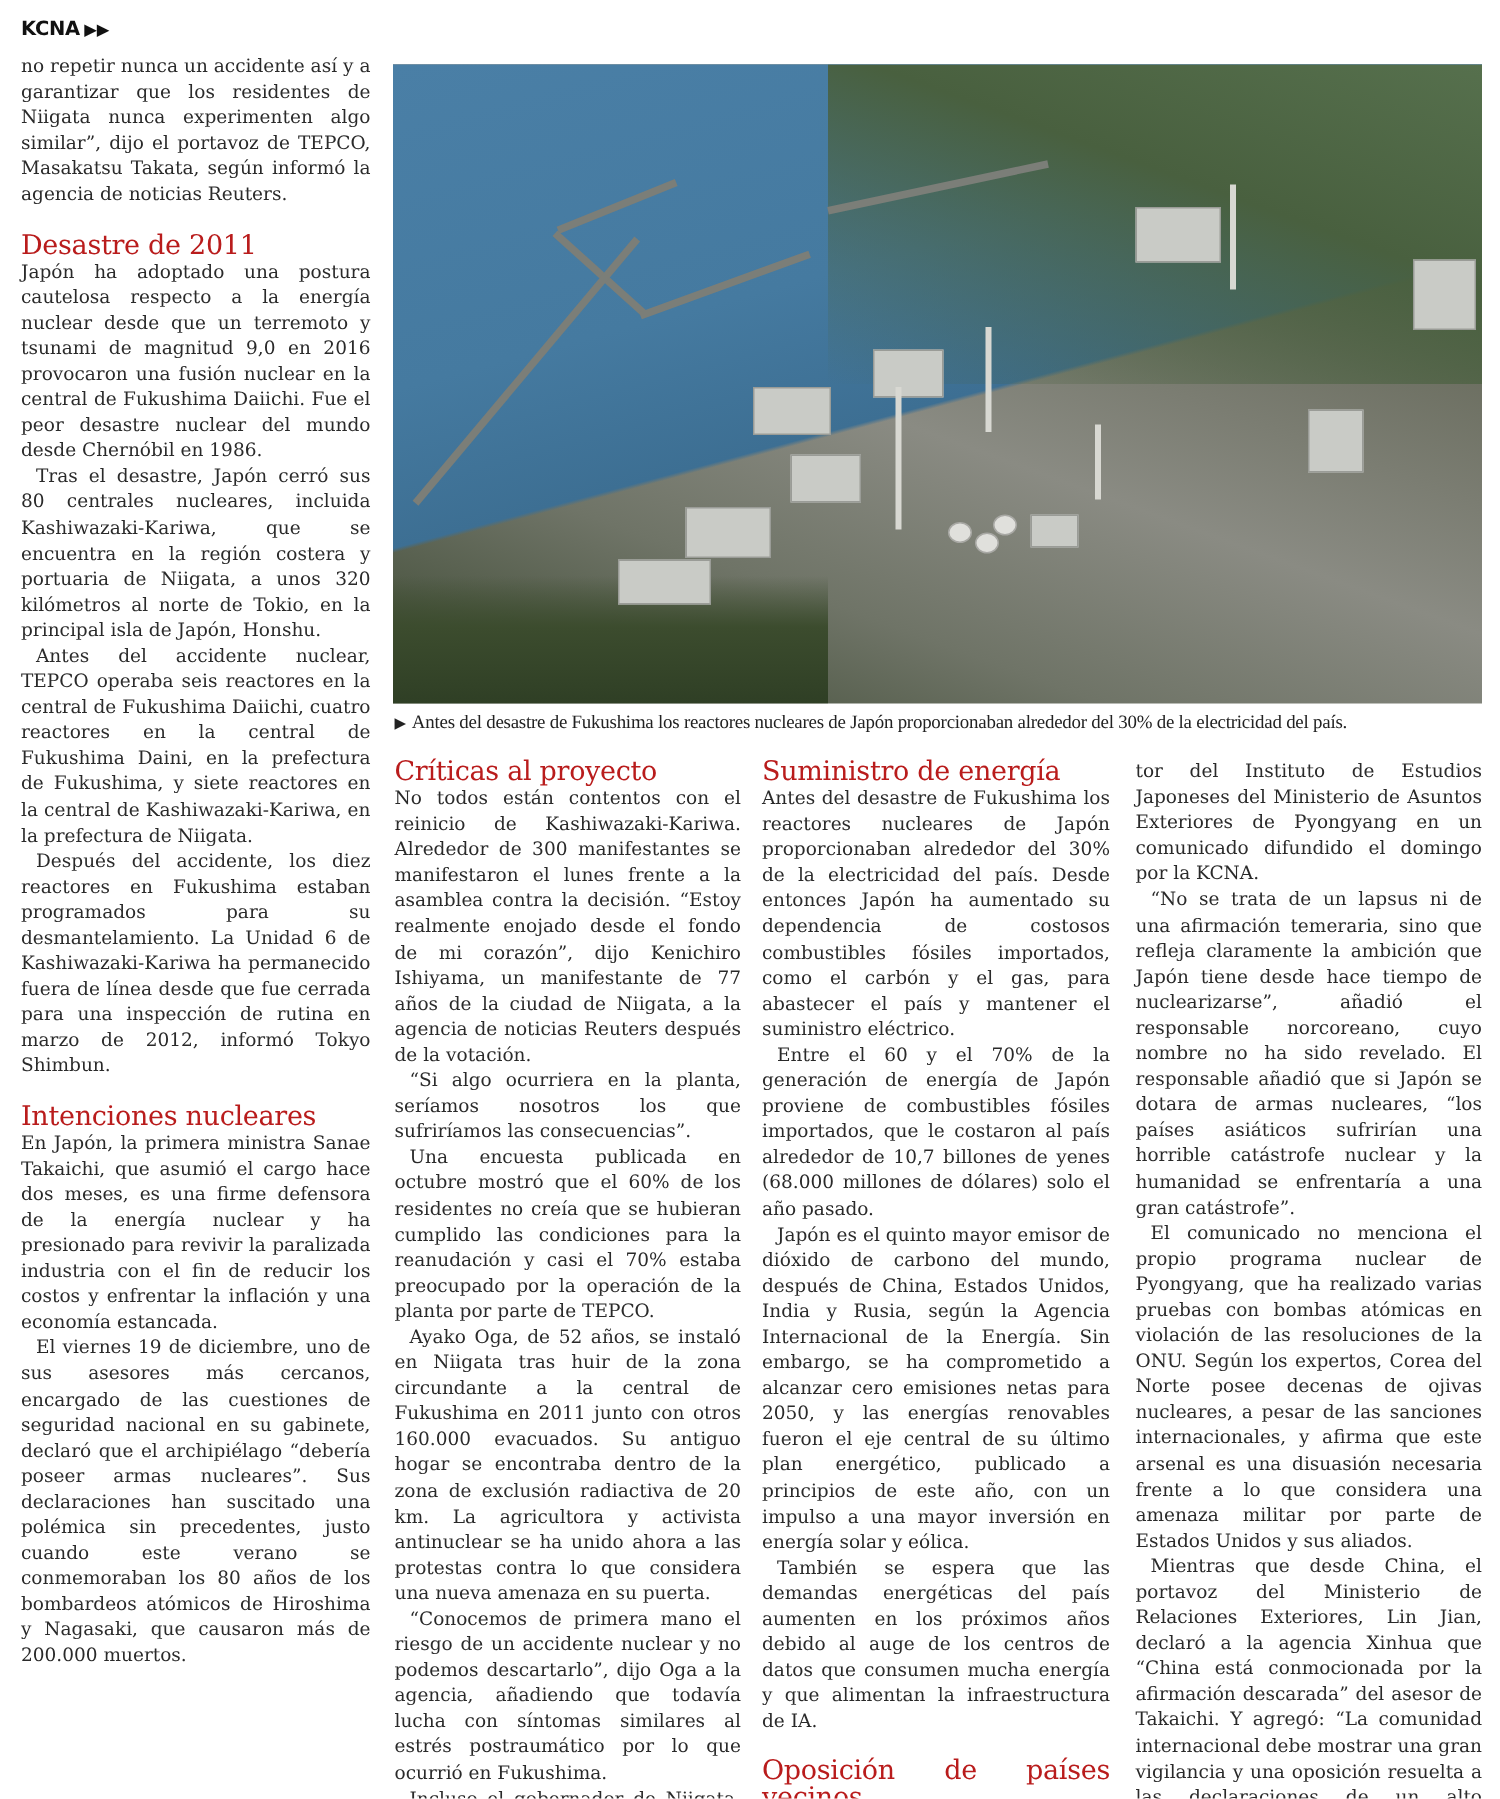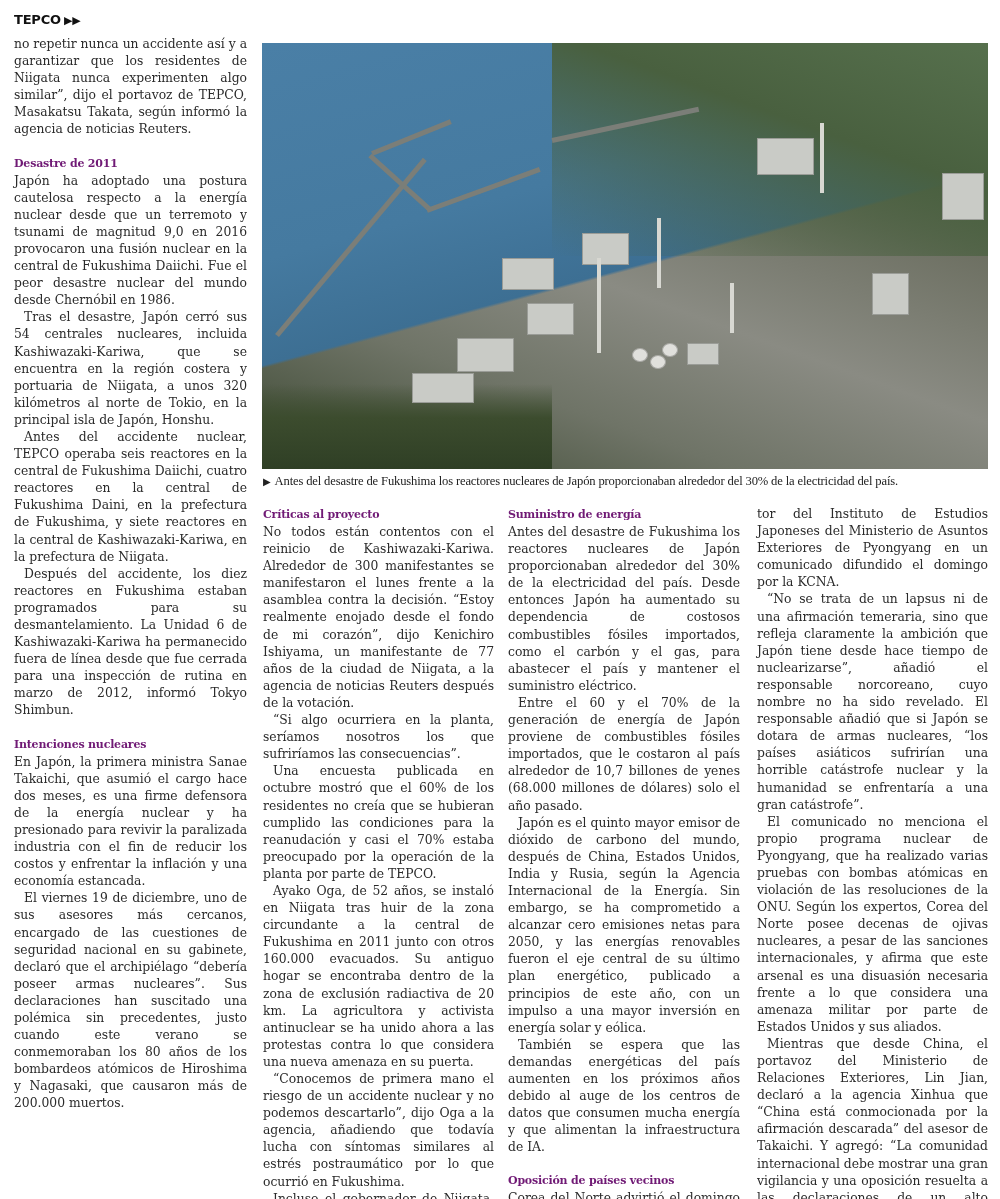--- a/index.html
+++ b/index.html
@@ -2,21 +2,21 @@
 <html><head>
 <meta charset="utf-8">
 <style>
   html, body { margin: 0; padding: 0; background: #ffffff; }
   body { width: 1000px; height: 1199px; position: relative; overflow: hidden; font-family: "DejaVu Serif", serif; color: #2a2a2a; }
   .sigue { position: absolute; left: 14px; top: 12px; font-family: "DejaVu Sans", sans-serif; font-weight: bold; font-size: 13px; color: #111; letter-spacing: -0.2px; }
   .sigue .arrows { font-size: 11px; margin-left: 3px; }
   .col { position: absolute; font-size: 12.35px; line-height: 17.1px; text-align: justify; hyphens: auto; }
   .col p { margin: 0; text-indent: 10px; }
   .col p.first { text-indent: 0; }
-  .col h3 { margin: 0; font-size: 11px; line-height: 18px; font-weight: bold; color: #701a75; font-family: "DejaVu Serif", serif; letter-spacing: -0.2px; }
+  .col h3 { margin: 0; font-size: 18px; line-height: 18px; font-weight: normal; color: #b91c1c; font-family: "DejaVu Serif", serif; letter-spacing: -0.2px; }
   .gap { height: 16px; }
   #col1 { left: 14px; top: 36px; width: 233px; }
   #col2 { left: 263px; top: 506px; width: 231px; }
   #col3 { left: 508px; top: 506px; width: 232px; }
   #col4 { left: 757px; top: 506px; width: 231px; }
   .photo { position: absolute; left: 262px; top: 43px; width: 726px; height: 426px; overflow: hidden;
     background:
       radial-gradient(ellipse 140px 70px at 85% 10%, #4f6446 0%, rgba(79,100,70,0) 100%),
       linear-gradient(160deg, #3f6f93 0%, #4a7ea3 30%, #436f8f 45%, rgba(67,111,143,0) 46%),
       linear-gradient(200deg, #4c5f44 0%, #6c6f61 30%, #8a8b83 55%, #6f7467 75%, #39462f 100%);
@@ -31,29 +31,29 @@
   .photo .bldg { position: absolute; background: #c9cbc6; border: 1px solid #9a9c97; }
   .photo .tower { position: absolute; width: 4px; background: #d8d8d2; }
   .photo .tank { position: absolute; border-radius: 50%; background: #e0e0dc; border: 1px solid #a8a8a4; }
   .caption { position: absolute; left: 263px; top: 473px; width: 725px; font-family: "Liberation Serif", serif; font-size: 12.6px; line-height: 16px; color: #222; white-space: nowrap; letter-spacing: -0.15px; }
   .caption .tri { font-size: 10px; margin-right: 4px; }
 </style>
 </head>
 <body>
 
 <div class="sigue">
-  <span>TEPCO</span><span class="arrows">▶▶</span>
+  <span>KCNA</span><span class="arrows">▶▶</span>
 </div>
 
 <div class="col" id="col1">
   <p class="first">no repetir nunca un accidente así y a garantizar que los residentes de Niigata nunca experimenten algo similar”, dijo el portavoz de TEPCO, Masakatsu Takata, según informó la agencia de noticias Reuters.</p>
   <div class="gap"></div>
   <h3>Desastre de 2011</h3>
   <p class="first">Japón ha adoptado una postura cautelosa respecto a la energía nuclear desde que un terremoto y tsunami de magnitud 9,0 en 2016 provocaron una fusión nuclear en la central de Fukushima Daiichi. Fue el peor desastre nuclear del mundo desde Chernóbil en 1986.</p>
-  <p>Tras el desastre, Japón cerró sus 54 centrales nucleares, incluida Kashiwazaki-Kariwa, que se encuentra en la región costera y portuaria de Niigata, a unos 320 kilómetros al norte de Tokio, en la principal isla de Japón, Honshu.</p>
+  <p>Tras el desastre, Japón cerró sus 80 centrales nucleares, incluida Kashiwazaki-Kariwa, que se encuentra en la región costera y portuaria de Niigata, a unos 320 kilómetros al norte de Tokio, en la principal isla de Japón, Honshu.</p>
   <p>Antes del accidente nuclear, TEPCO operaba seis reactores en la central de Fukushima Daiichi, cuatro reactores en la central de Fukushima Daini, en la prefectura de Fukushima, y siete reactores en la central de Kashiwazaki-Kariwa, en la prefectura de Niigata.</p>
   <p>Después del accidente, los diez reactores en Fukushima estaban programados para su desmantelamiento. La Unidad 6 de Kashiwazaki-Kariwa ha permanecido fuera de línea desde que fue cerrada para una inspección de rutina en marzo de 2012, informó Tokyo Shimbun.</p>
   <div class="gap"></div>
   <h3>Intenciones nucleares</h3>
   <p class="first">En Japón, la primera ministra Sanae Takaichi, que asumió el cargo hace dos meses, es una firme defensora de la energía nuclear y ha presionado para revivir la paralizada industria con el fin de reducir los costos y enfrentar la inflación y una economía estancada.</p>
   <p>El viernes 19 de diciembre, uno de sus asesores más cercanos, encargado de las cuestiones de seguridad nacional en su gabinete, declaró que el archipiélago “debería poseer armas nucleares”. Sus declaraciones han suscitado una polémica sin precedentes, justo cuando este verano se conmemoraban los 80 años de los bombardeos atómicos de Hiroshima y Nagasaki, que causaron más de 200.000 muertos.</p>
 
 </div>
 
 <div class="photo">

